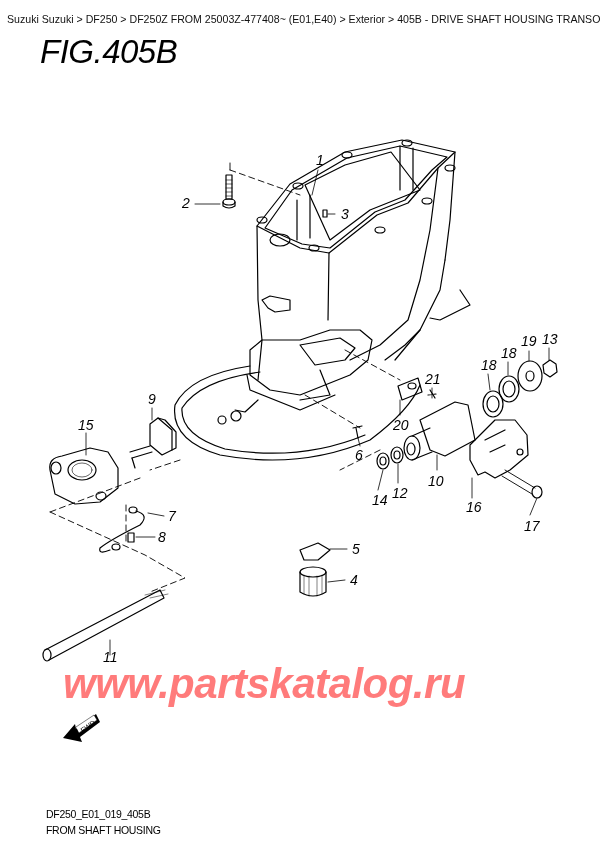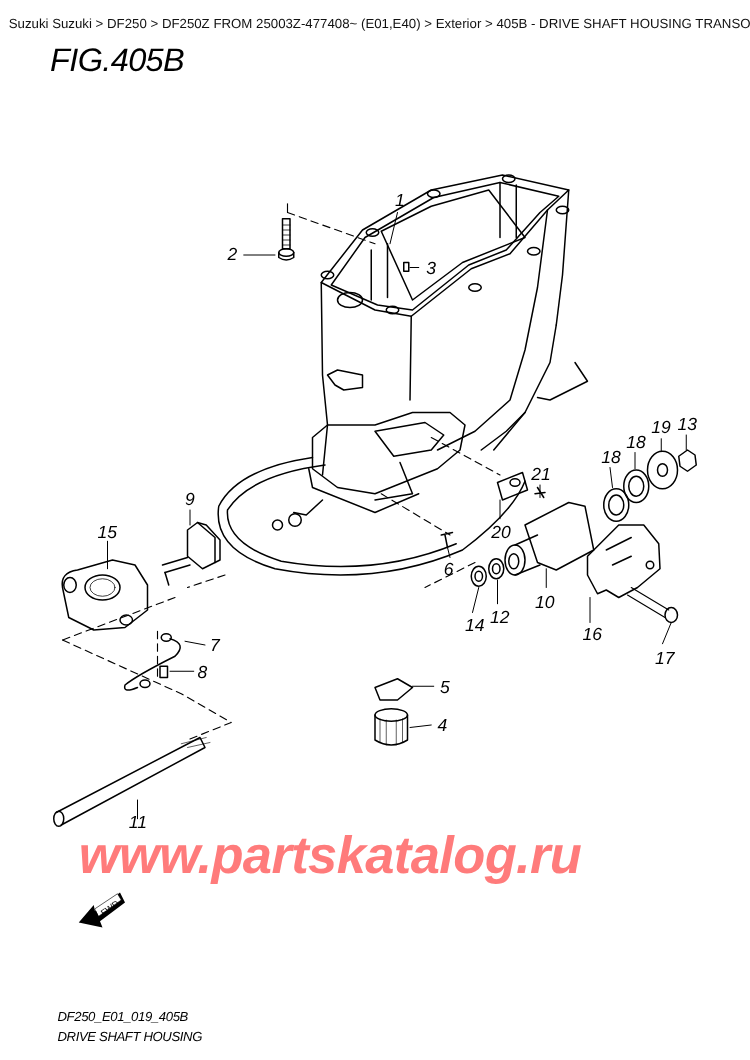--- a/index.html
+++ b/index.html
@@ -1,23 +1,23 @@
 <!DOCTYPE html>
 <html><head>
 <meta charset="utf-8">
 <style>
   html, body { margin: 0; padding: 0; background: #ffffff; }
   body { width: 600px; height: 848px; position: relative; overflow: hidden; font-family: "Liberation Sans", sans-serif; color: #000; }
   .breadcrumb { position: absolute; left: 7px; top: 13px; font-size: 10.6px; white-space: nowrap; color: #111; }
   .breadcrumb span { cursor: pointer; }
-  .fig-title { position: absolute; left: 40px; top: 33px; font-size: 26px; font-style: italic; letter-spacing: -0.5px; font-family: "Liberation Sans", sans-serif; }
+  .fig-title { position: absolute; left: 40px; top: 33px; font-size: 33px; font-style: italic; letter-spacing: -0.5px; font-family: "Liberation Sans", sans-serif; }
   svg.drawing { position: absolute; left: 0; top: 0; }
   .callout { font-family: "Liberation Sans", sans-serif; font-style: italic; font-size: 14px; fill: #000; }
   .watermark { position: absolute; left: 63px; top: 660px; font-size: 42px; font-weight: bold; font-style: italic; letter-spacing: -0.5px; font-family: "Liberation Sans", sans-serif; }
-  .footer { position: absolute; left: 46px; font-size: 10.5px; font-style: italic; letter-spacing: -0.3px; }
+  .footer { position: absolute; left: 46px; font-size: 10.5px; letter-spacing: -0.3px; }
   .footer.code { top: 808px; }
   .footer.name { top: 824px; }
 </style>
 </head>
 <body>
 
 <div class="breadcrumb">
   <span>Suzuki Suzuki</span><span> &gt; </span><span>DF250</span><span> &gt; </span><span>DF250Z FROM 25003Z-477408~ (E01,E40)</span><span> &gt; </span><span>Exterior</span><span> &gt; </span><span>405B - DRIVE SHAFT HOUSING TRANSOM(X)</span>
 </div>
 
@@ -220,13 +220,13 @@
   <g stroke="none">
     <path d="M63 738 L75 724 L76 729 L96 714 L100 722 L80 737 L82 742 Z" fill="#000"></path>
     <path d="M76 727 L94 715 L97 720 L79 733 Z" fill="#fff" stroke="#000" stroke-width="0.5"></path>
     <text x="79" y="731" font-size="7" font-family="Liberation Sans, sans-serif" fill="#000" transform="rotate(-35 84 726)">FWD</text>
   </g>
 </svg>
 
 <div class="watermark" style="color:#FF7B7B;">www.partskatalog.ru</div>
 
 <div class="footer code">DF250_E01_019_405B</div>
-<div class="footer name">DRIVE SHAFT HOUSING</div>
+<div class="footer name">FROM SHAFT HOUSING</div>
 
 </body></html>

